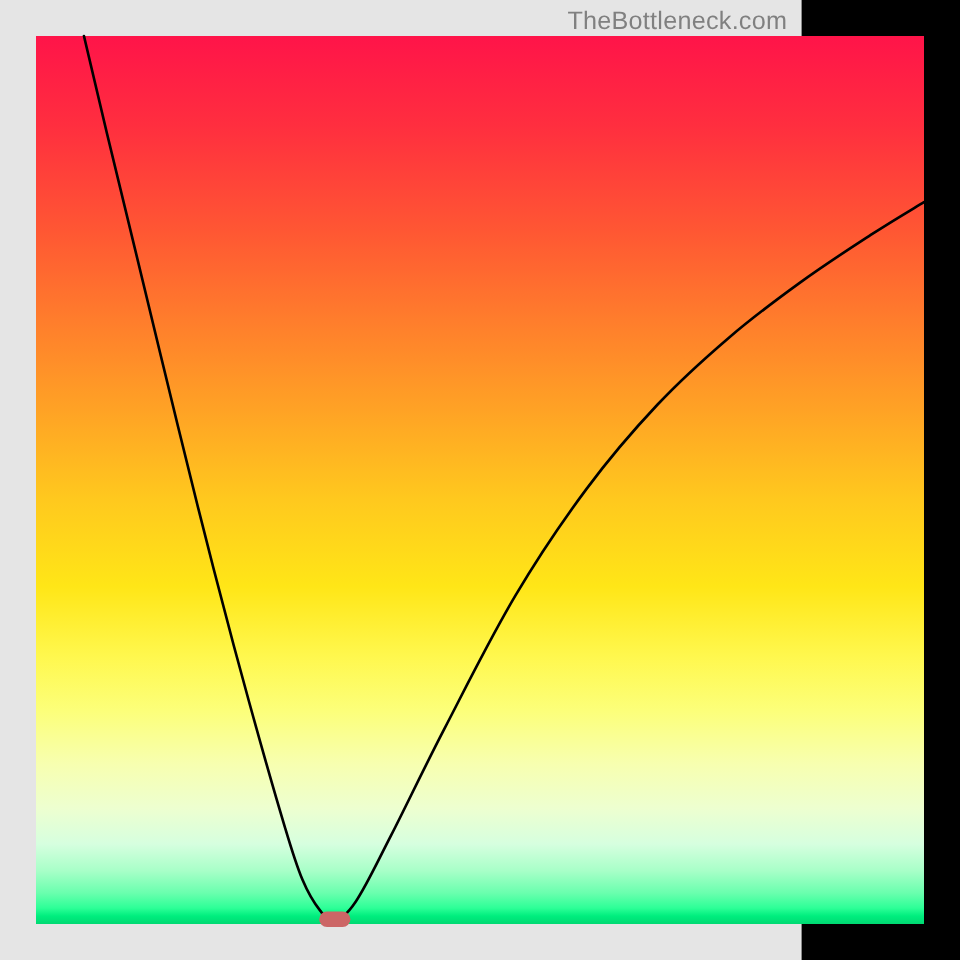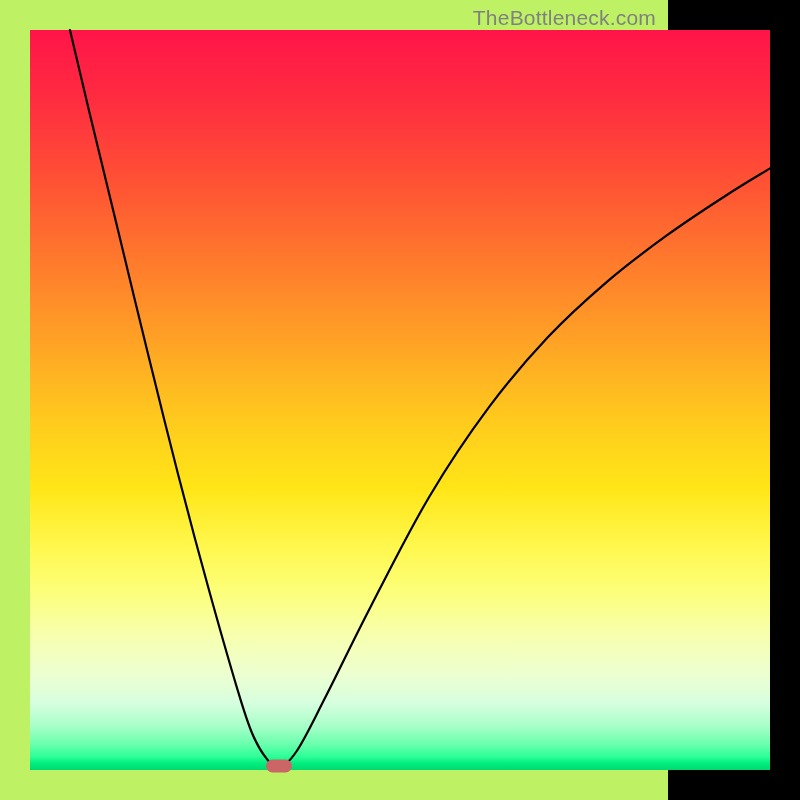--- a/index.html
+++ b/index.html
@@ -8,21 +8,21 @@
     width: 800px;
     height: 800px;
     overflow: hidden;
     background: #000;
     font-family: Arial, Helvetica, sans-serif;
   }
   .frame {
     position: relative;
     width: 668px;
     height: 800px;
-    background: #bef264;
+    background: #e5e5e5;
   }
   .plot-area {
     position: absolute;
     left: 30px;
     top: 30px;
     width: 740px;
     height: 740px;
     background: linear-gradient(
       to bottom,
       #ff1449 0%,

